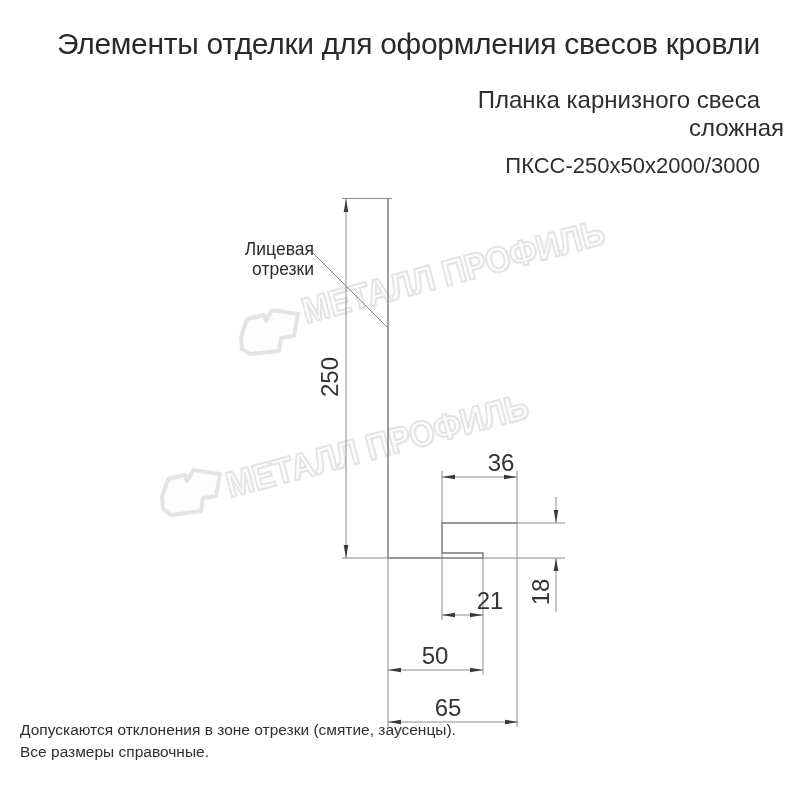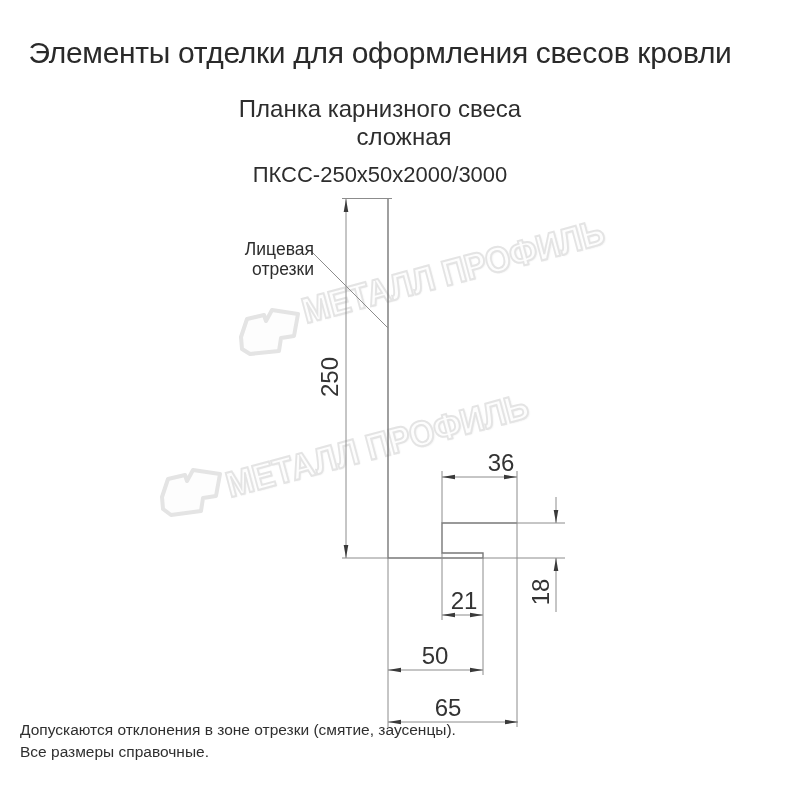--- a/index.html
+++ b/index.html
@@ -1,32 +1,32 @@
 <!DOCTYPE html>
 <html><head>
 <meta charset="utf-8">
 <style>
   html,body{margin:0;padding:0;background:#ffffff;}
   #page{
     position:relative;width:800px;height:800px;background:#ffffff;overflow:hidden;
     font-family:"Liberation Sans","DejaVu Sans",sans-serif;color:#2e2e2e;
   }
   .abs{position:absolute;}
-  .center-text{left:0;width:760px;text-align:center;margin-top:9px;}
+  .center-text{left:0;width:760px;text-align:right;}
   #title{top:27px;font-size:30px;letter-spacing:-0.3px;color:#2a2a2a;}
   .subtitle{font-size:24px;color:#2d2d2d;}
   #product-line1{top:86px;}
   #product-line2{top:114px;padding-left:24px;}
   #product-model{top:153px;font-size:22px;}
   
   #face-label{top:240px;left:222px;width:92px;text-align:right;font-size:17.5px;line-height:19.5px;color:#2d2d2d;}
   
   .dim{font-size:24px;line-height:24px;color:#333;text-align:center;width:60px;}
   #dim-36{left:471px;top:451px;}
-  #dim-21{left:434px;top:589px;}
+  #dim-21{left:460px;top:589px;}
   #dim-50{left:405px;top:644px;}
   #dim-65{left:418px;top:696px;}
   #dim-250{left:290px;top:365px;width:80px;transform:rotate(-90deg);}
   #dim-18{left:511px;top:580px;transform:rotate(-90deg);}
   
   .wm-text{
     font-size:36px;font-weight:700;white-space:nowrap;
     color:#fdfdfd;-webkit-text-stroke:2px #e4e4e4;
     text-shadow:1px 1px 2px #e9e9e9;
     transform-origin:0 50%;line-height:36px;

